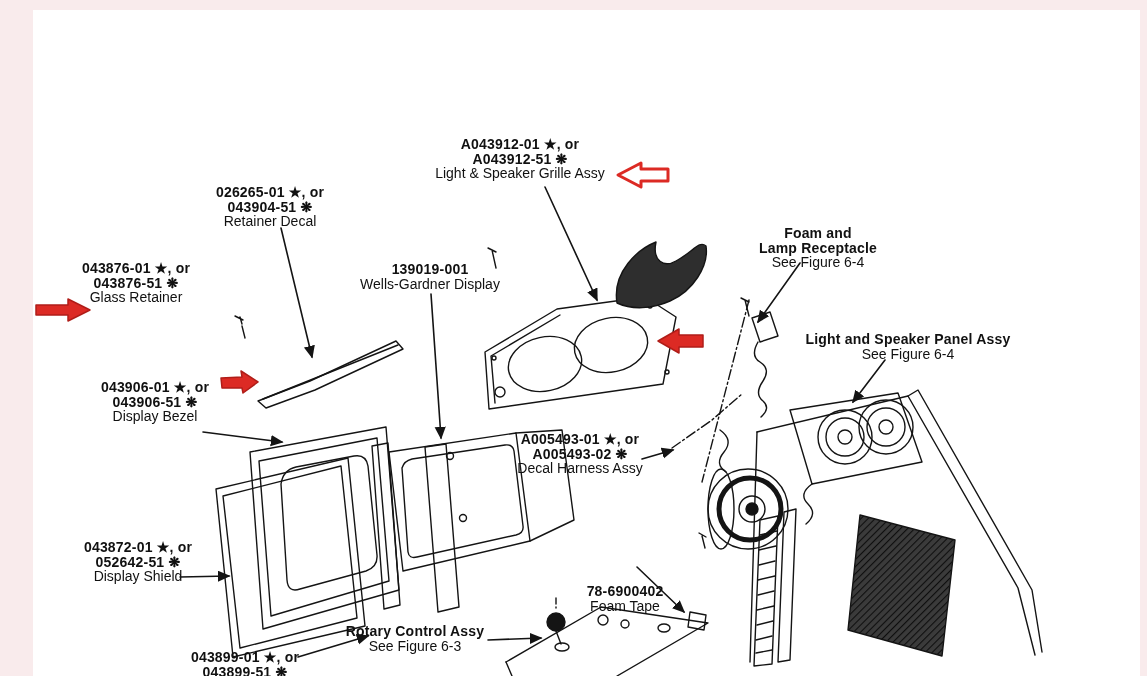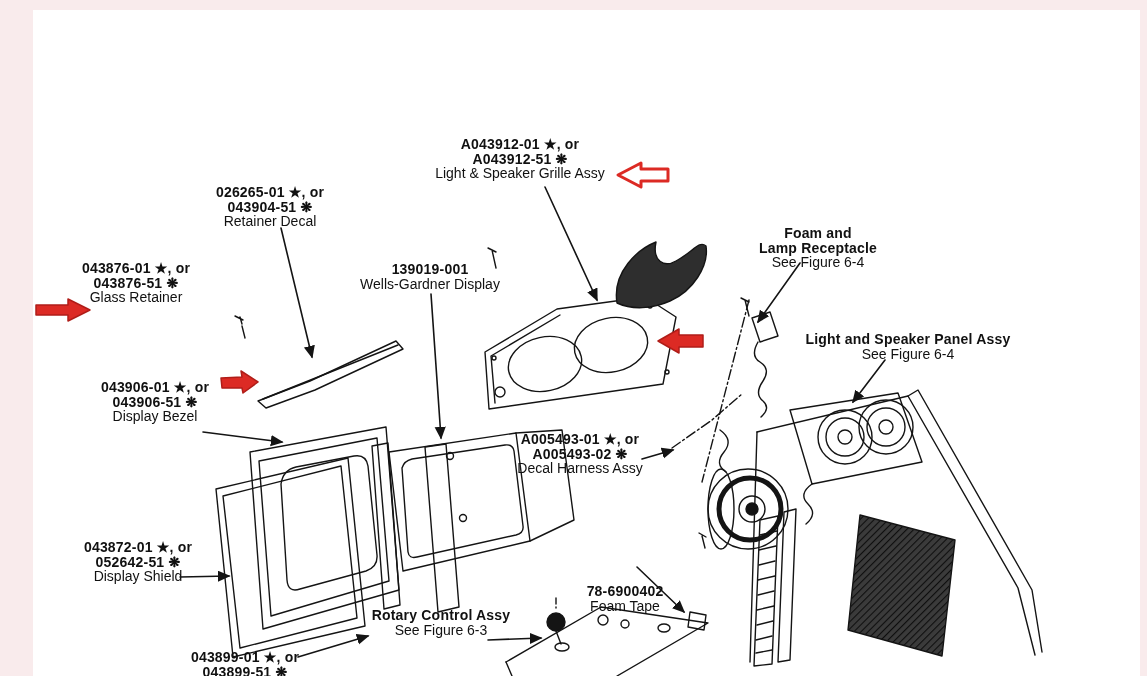--- a/index.html
+++ b/index.html
@@ -214,21 +214,21 @@
   <div class="pn">043872-01 ★, or</div>
   <div class="pn">052642-51 ❋</div>
   <div class="desc">Display Shield</div>
 </div>
 
 <div class="callout" style="left:625px; top:540px;margin-top:44px;">
   <div class="pn">78-6900402</div>
   <div class="desc">Foam Tape</div>
 </div>
 
-<div class="callout" style="left:415px; top:608px;margin-left:26px;">
+<div class="callout" style="left:415px; top:624px;">
   <div class="pn">Rotary Control Assy</div>
   <div class="desc">See Figure 6-3</div>
 </div>
 
 <div class="callout" style="left:245px; top:650px;">
   <div class="pn">043899-01 ★, or</div>
   <div class="pn">043899-51 ❋</div>
 </div>
 
 </body></html>

